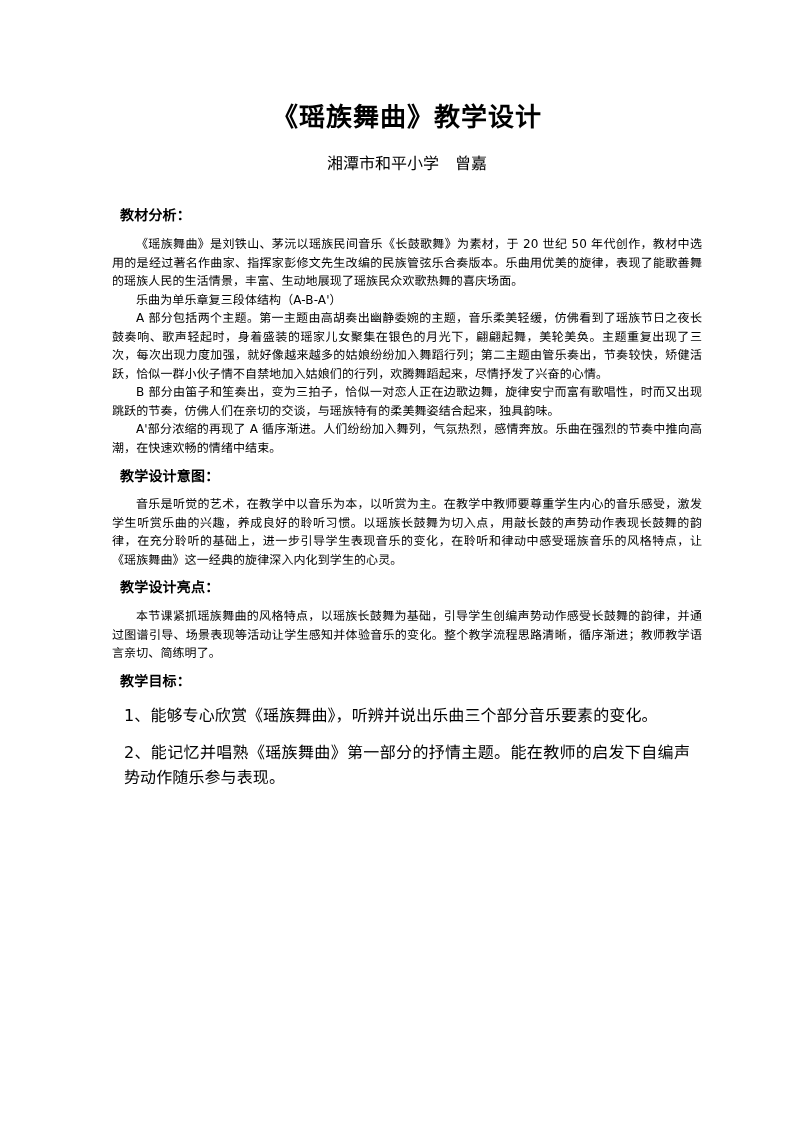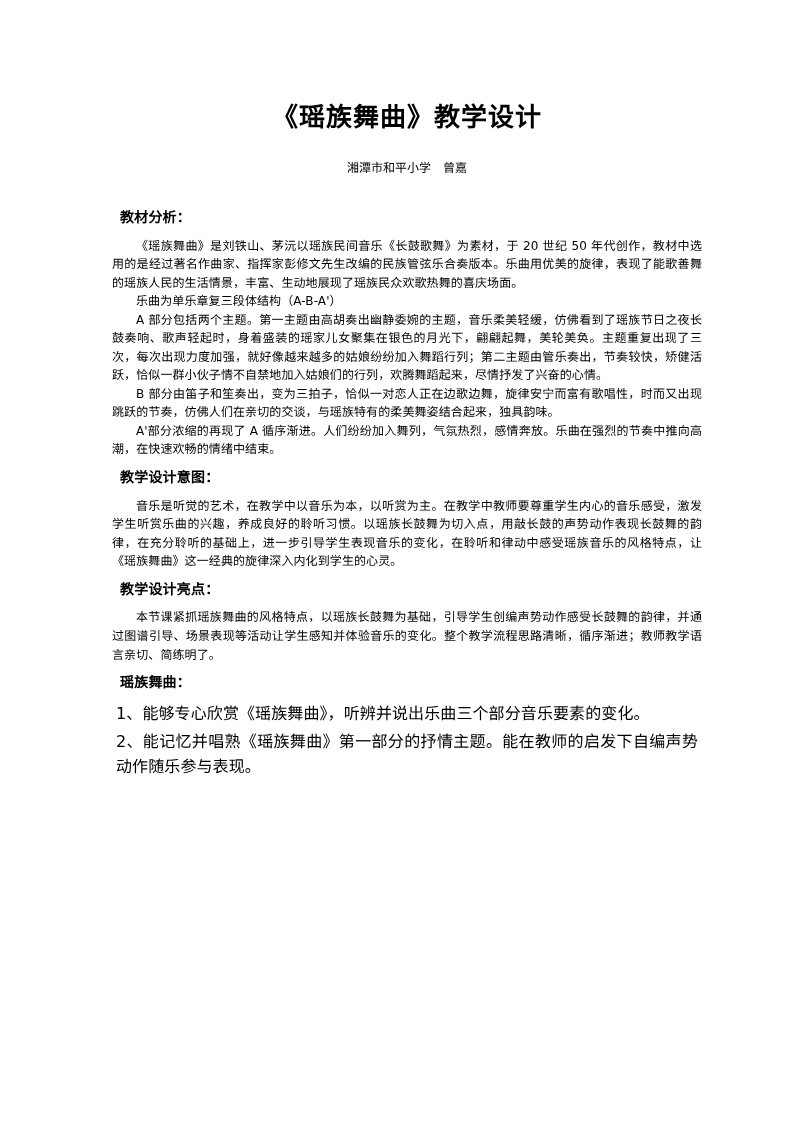--- a/index.html
+++ b/index.html
@@ -33,23 +33,23 @@
   .doc-title {
     margin: 0;
     padding-top: 96px;
     font-size: 26px;
     font-weight: bold;
     text-align: center;
     letter-spacing: 1px;
     line-height: 1.35;
   }
   .doc-subtitle {
-    margin: 7px;
+    margin: 0;
     padding-top: 18px;
-    font-size: 12px;
+    font-size: 16px;
     font-weight: normal;
     text-align: center;
     line-height: 1.4;
   }
   .section {
     margin: 0;
   }
   .section-heading {
     margin: 8px;
     font-size: 14px;
@@ -65,21 +65,21 @@
     font-size: 12px;
     line-height: 1.545;
     text-align: justify;
     text-justify: inter-ideograph;
     letter-spacing: 0.1px;
   }
   .para.indent {
     text-indent: 2em;
   }
   .list-item {
-    margin: 4px;
+    margin: 12px;
     font-size: 16px;
     line-height: 1.545;
     text-align: justify;
     text-justify: inter-ideograph;
     text-indent: 0;
     letter-spacing: 0.1px;
   }
 </style>
 </head>
 <body>
@@ -103,19 +103,19 @@
       <h2 class="section-heading">教学设计意图：</h2>
       <p class="para indent">音乐是听觉的艺术，在教学中以音乐为本，以听赏为主。在教学中教师要尊重学生内心的音乐感受，激发学生听赏乐曲的兴趣，养成良好的聆听习惯。以瑶族长鼓舞为切入点，用敲长鼓的声势动作表现长鼓舞的韵律，在充分聆听的基础上，进一步引导学生表现音乐的变化，在聆听和律动中感受瑶族音乐的风格特点，让《瑶族舞曲》这一经典的旋律深入内化到学生的心灵。</p>
     </div>
 
     <div class="section">
       <h2 class="section-heading">教学设计亮点：</h2>
       <p class="para indent">本节课紧抓瑶族舞曲的风格特点，以瑶族长鼓舞为基础，引导学生创编声势动作感受长鼓舞的韵律，并通过图谱引导、场景表现等活动让学生感知并体验音乐的变化。整个教学流程思路清晰，循序渐进；教师教学语言亲切、简练明了。</p>
     </div>
 
     <div class="section">
-      <h2 class="section-heading">瑶族舞曲：</h2>
+      <h2 class="section-heading">教学目标：</h2>
       <p class="list-item">1、能够专心欣赏《瑶族舞曲》，听辨并说出乐曲三个部分音乐要素的变化。</p>
       <p class="list-item">2、能记忆并唱熟《瑶族舞曲》第一部分的抒情主题。能在教师的启发下自编声势动作随乐参与表现。</p>
     </div>
 
   </div>
 </div>
 
 </body></html>

